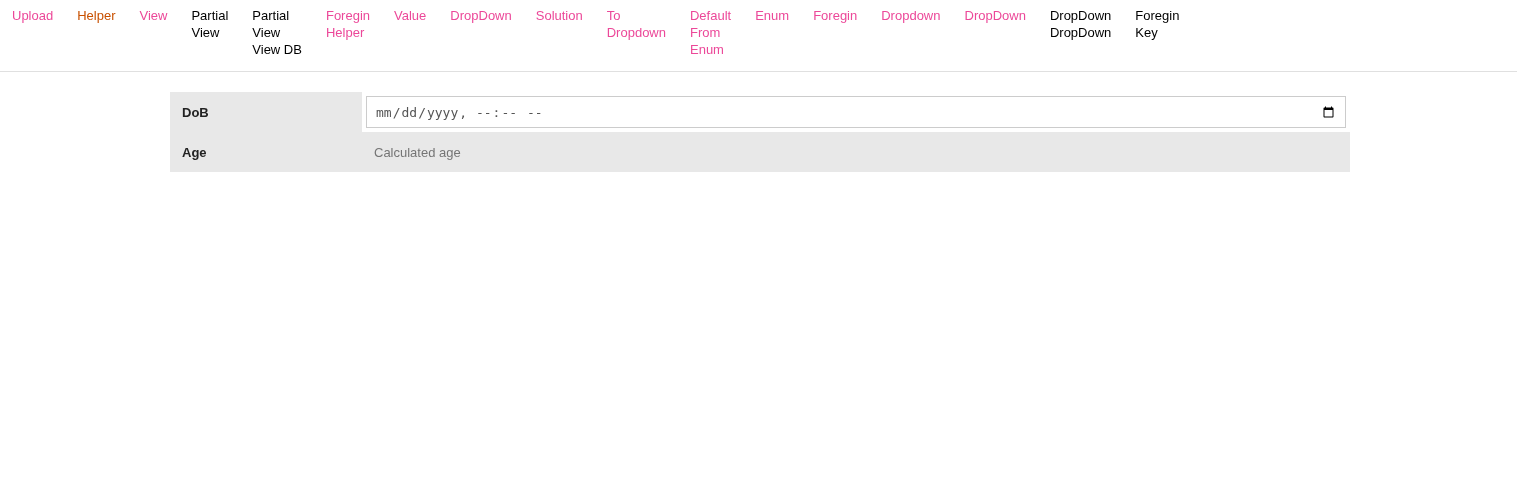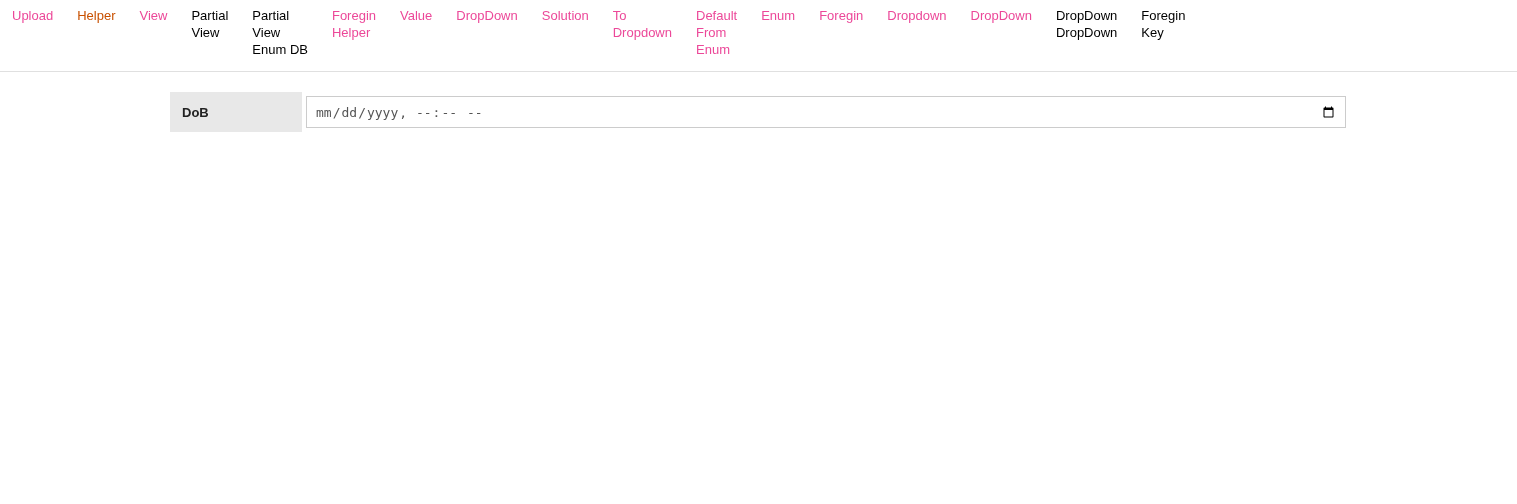--- a/index.html
+++ b/index.html
@@ -62,21 +62,21 @@
 
     .form-table {
       width: 1180px;
       border-collapse: collapse;
     }
 
     .form-table tr td:first-child {
       background: #e8e8e8;
       padding: 8px 12px;
       font-weight: bold;
-      width: 132px;
+      width: 192px;
       font-size: 13px;
       color: #222;
     }
 
     .form-table tr td:last-child {
       padding: 4px 4px;
       background: #fff;
     }
 
     .form-table tr:nth-child(even) td:last-child {
@@ -120,21 +120,21 @@
   <div class="nav-item dark">
     <span>View</span>
   </div>
   <div class="nav-item blue">
     <span>Partial</span>
     <span>View</span>
   </div>
   <div class="nav-item blue">
     <span>Partial</span>
     <span>View</span>
-    <span>Enum DB</span>
+    <span>View DB</span>
   </div>
   <div class="nav-item dark">
     <span>Foregin</span>
     <span>Helper</span>
   </div>
   <div class="nav-item dark">
     <span>Value</span>
   </div>
   <div class="nav-item dark">
     <span>DropDown</span>
@@ -175,15 +175,21 @@
 
 <div class="content">
   <table class="form-table">
     <tbody>
         <tr>
       <td>DoB</td>
       <td>
         <input type="datetime-local" class="dob-input" placeholder="dd-----yyyy --:-- --" style="">
       </td>
     </tr>
+    <tr>
+      <td>Age</td>
+      <td class="age-cell">
+        <input type="text" class="age-input" readonly="" placeholder="Calculated age" style="">
+      </td>
+    </tr>
   </tbody>
     </table>
 </div>
 
 </body></html>

